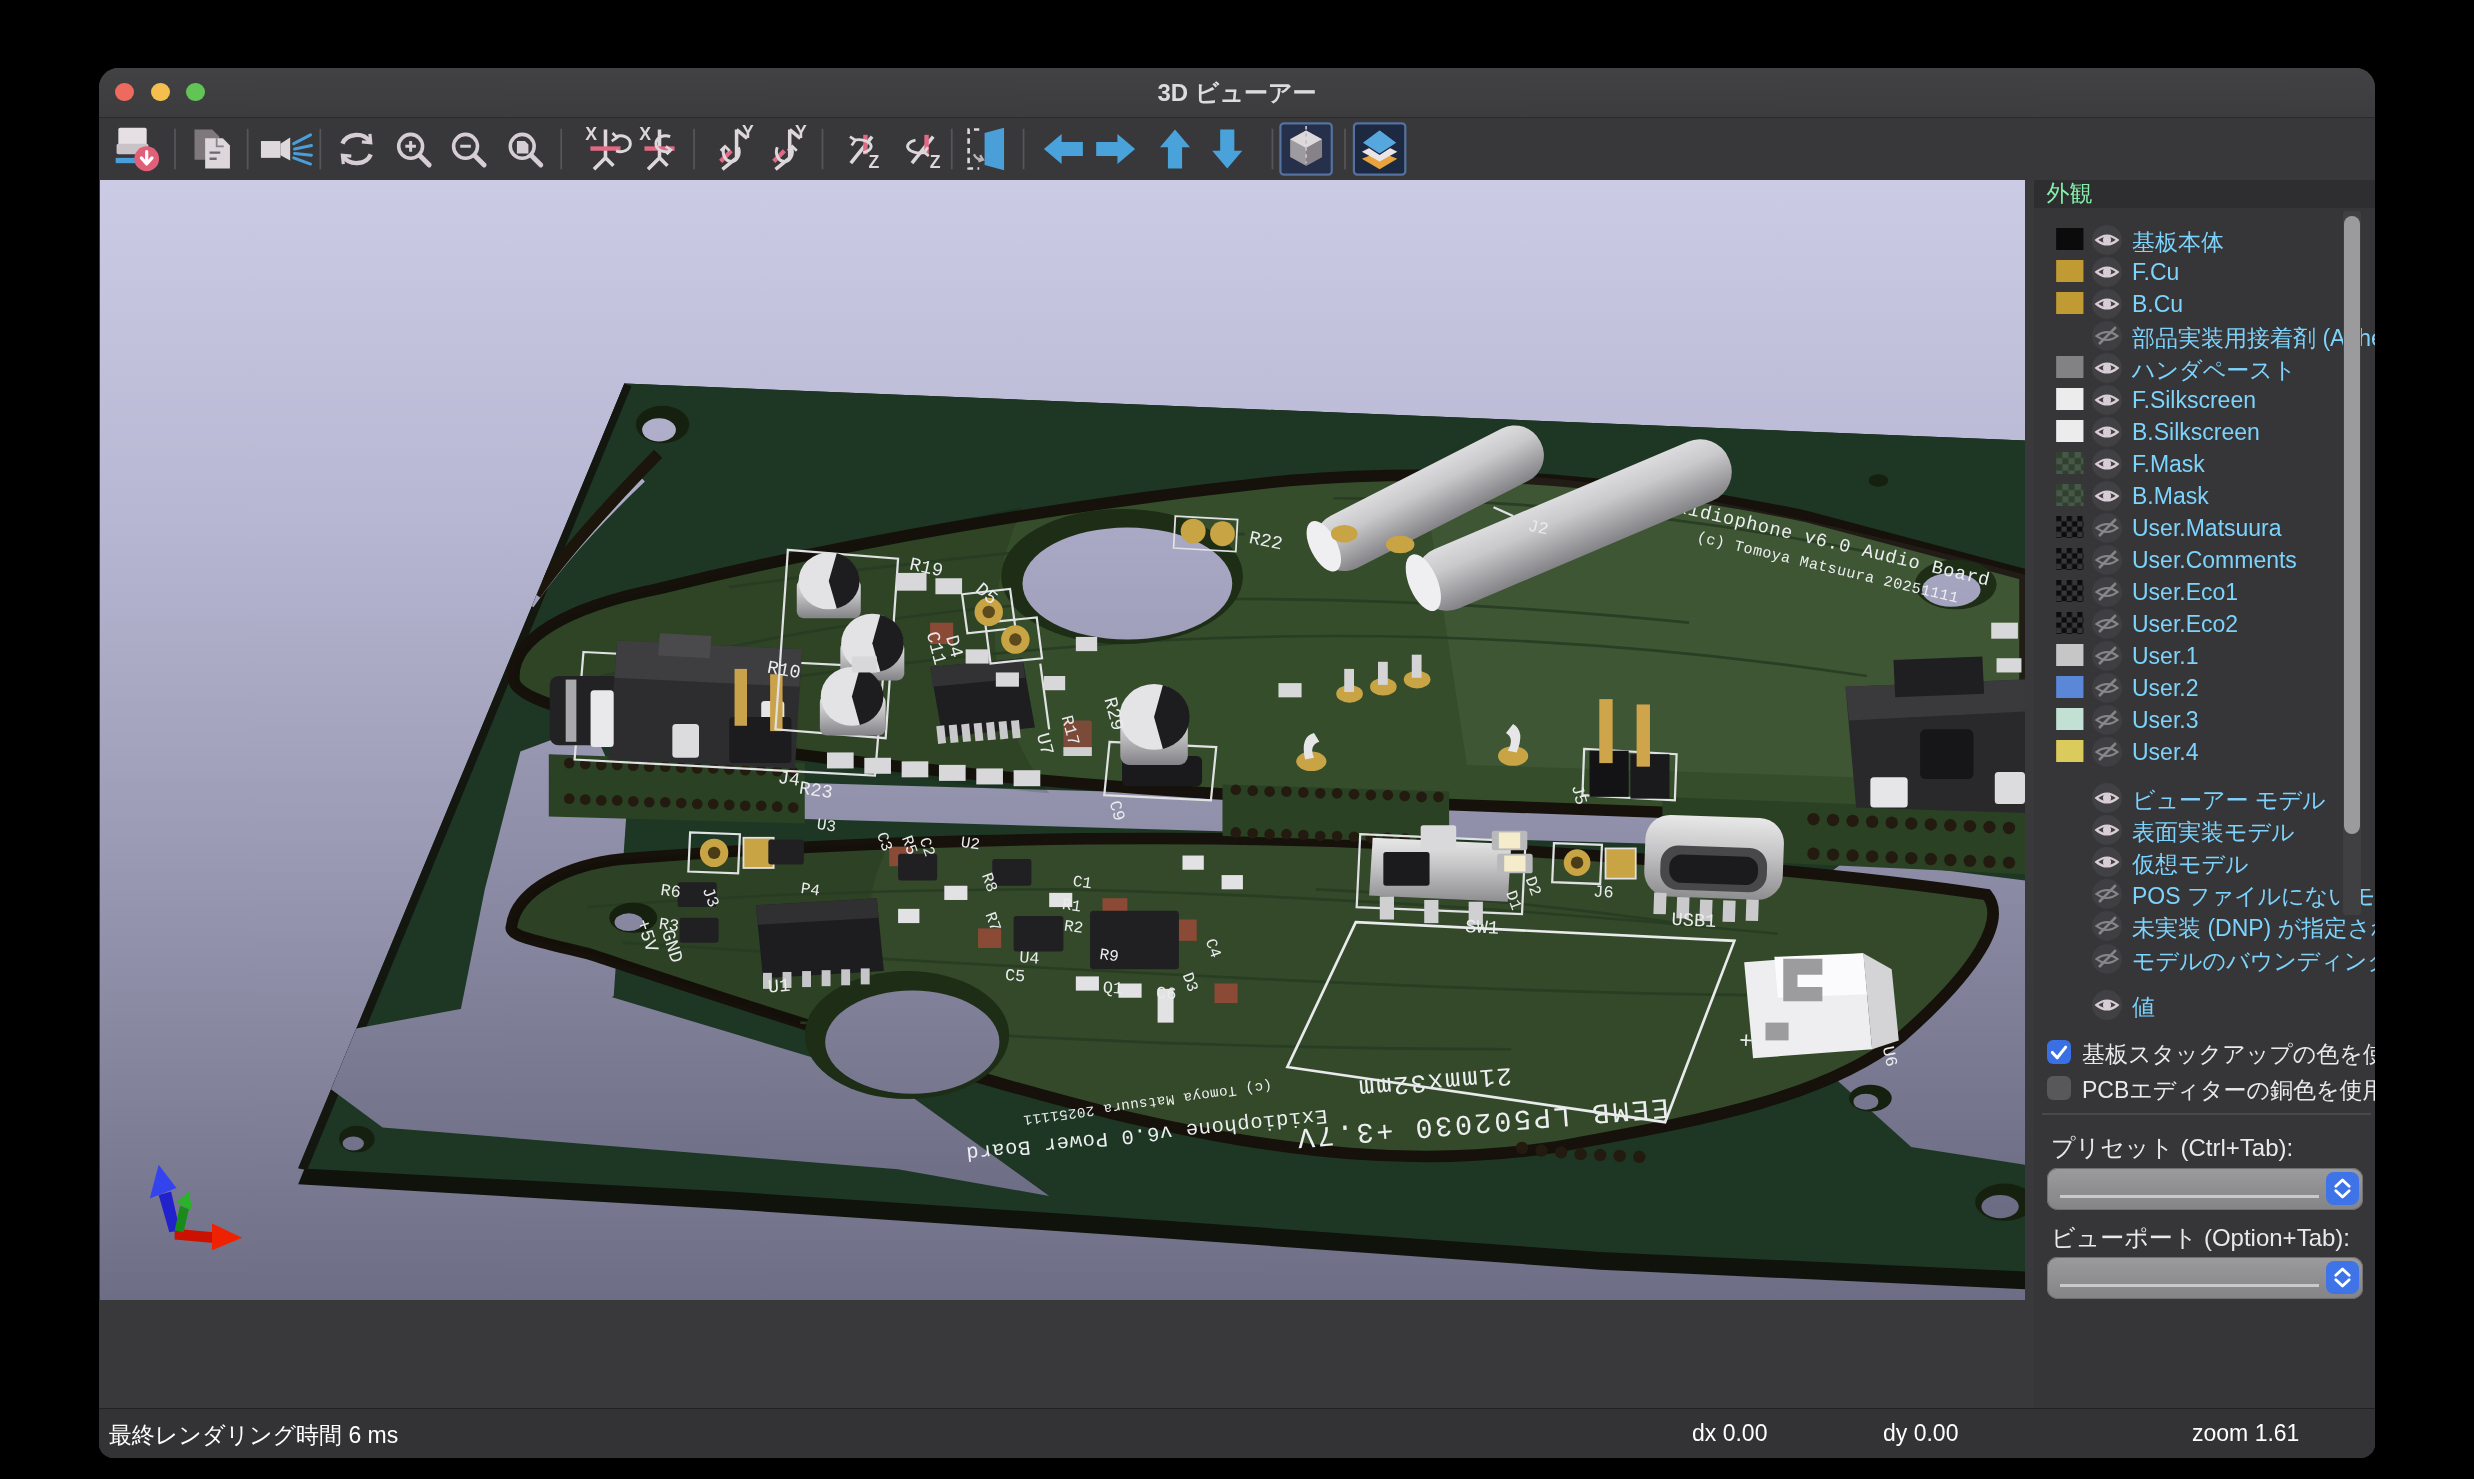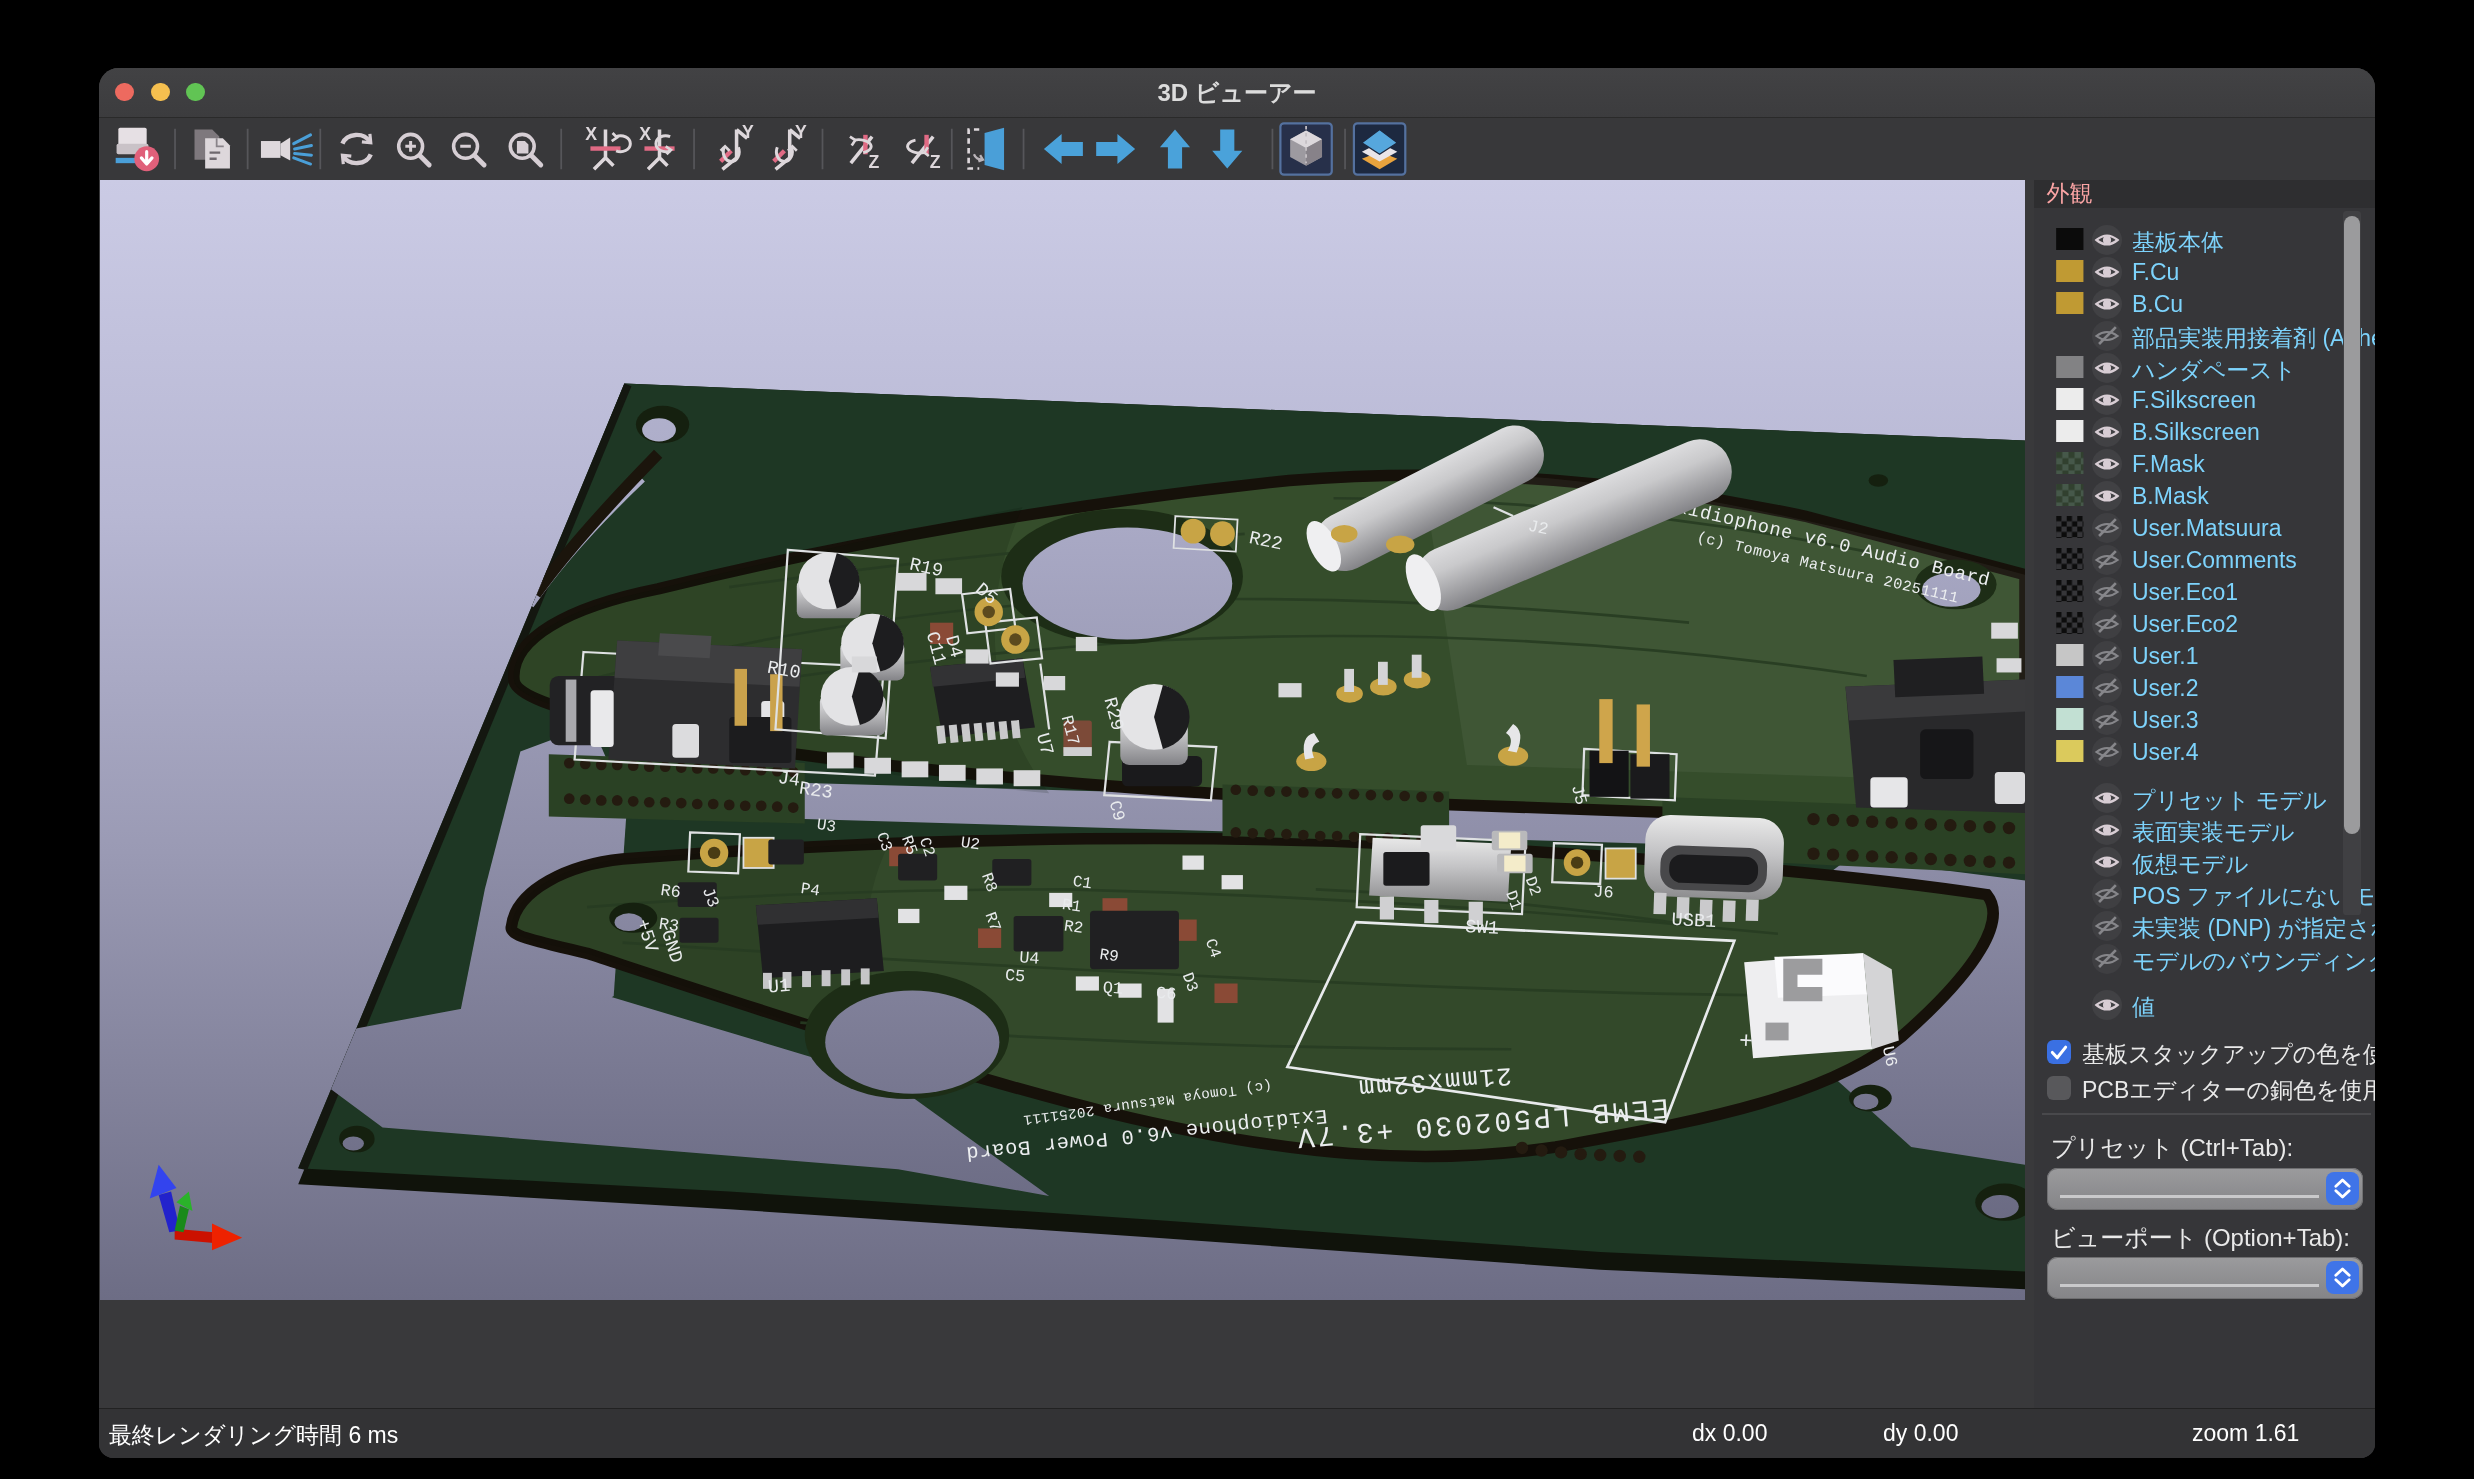--- a/index.html
+++ b/index.html
@@ -10,21 +10,21 @@
   #titlebar{position:absolute;left:0;top:0;width:100%;height:49px;
             background:linear-gradient(#424244,#3c3c3e);border-bottom:0.9px solid #2a2a2a;}
   .tl{position:absolute;top:14.7px;width:18.7px;height:18.7px;border-radius:50%;}
   #title{position:absolute;left:0;top:0;width:100%;height:49px;line-height:50px;
          text-align:center;color:#dcdcdc;font-size:24px;font-weight:700;}
   #toolbar{position:absolute;left:0;top:50px;width:100%;height:62px;background:#38383a;}
   #viewport{position:absolute;left:0.9px;top:112px;width:1925px;height:1120px;
             background:linear-gradient(#cbcbe5,#b7b7d3 30%,#9a9ab4 60%,#6d6d85);}
   #sidebar{position:absolute;left:1935px;top:112px;right:0;bottom:49px;background:#363639;}
   #sbheader{position:absolute;left:0;top:0;width:100%;height:27.6px;background:#2e2e30;
-            color:#fca5a5;font-size:23px;line-height:27px;padding-left:12.4px;box-sizing:border-box;}
+            color:#86efac;font-size:23px;line-height:27px;padding-left:12.4px;box-sizing:border-box;}
   #statusbar{position:absolute;left:0;bottom:0;width:100%;height:49px;background:#333335;
              border-top:0.9px solid #222;color:#ffffff;font-size:23px;}
   .st{position:absolute;top:10.7px;}
   .row{position:absolute;left:0;width:100%;height:32px;}
   .sw{position:absolute;left:22px;top:4.4px;width:27.6px;height:22px;}
   .eye{position:absolute;left:58px;top:0.9px;width:30px;height:30px;}
   .lbl{position:absolute;left:98px;top:2.7px;color:#7dd3fc;font-size:23px;white-space:nowrap;}
   .chk{position:absolute;left:13.3px;width:24px;height:24px;border-radius:6.2px;}
   .clbl{position:absolute;left:48px;color:#e9e9e9;font-size:23px;white-space:nowrap;}
   .plbl{position:absolute;left:17px;color:#e9e9e9;font-size:24px;white-space:nowrap;}
@@ -812,21 +812,21 @@
           </svg>
           <svg class="eye" viewBox="0 0 34 34" width="30" height="30">
             <use href="#eyec"></use>
           </svg>
           <span class="lbl">User.4</span>
         </div>
       <div class="row" style="top:602px">
           <svg class="eye" viewBox="0 0 34 34" width="30" height="30">
             <use href="#eyeo"></use>
           </svg>
-          <span class="lbl">プリセット モデル</span>
+          <span class="lbl">ビューアー モデル</span>
         </div>
       <div class="row" style="top:634px">
           <svg class="eye" viewBox="0 0 34 34" width="30" height="30">
             <use href="#eyeo"></use>
           </svg>
           <span class="lbl">表面実装モデル</span>
         </div>
       <div class="row" style="top:666px">
           <svg class="eye" viewBox="0 0 34 34" width="30" height="30">
             <use href="#eyeo"></use>

